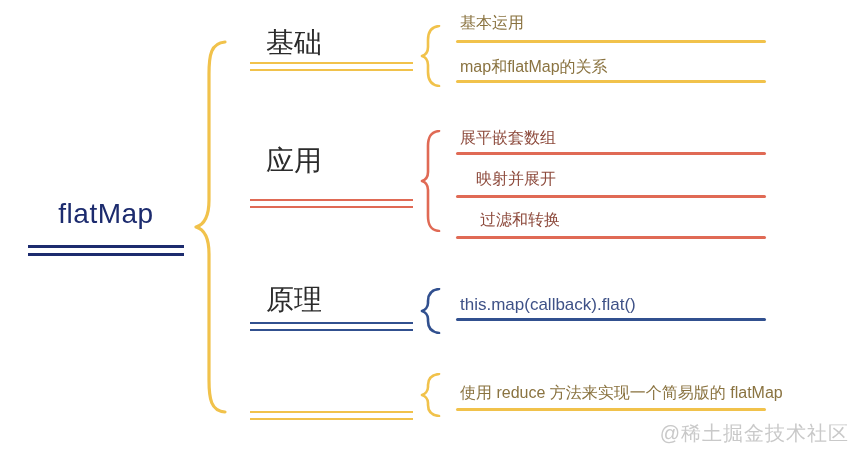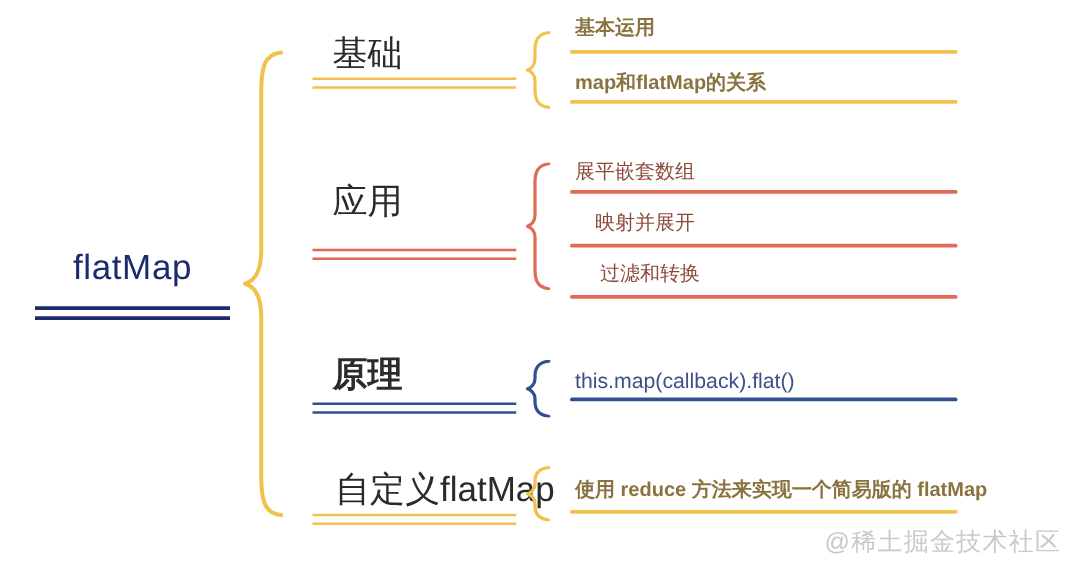--- a/index.html
+++ b/index.html
@@ -27,21 +27,21 @@
   }
   .dline{
     left:250px;width:163px;height:9px;box-sizing:border-box;
     border-top:2.5px solid;border-bottom:2.5px solid;
   }
   .c-yellow{border-color:var(--yellow,#F1C24B);}
   .c-red{border-color:var(--red,#E06A55);}
   .c-blue{border-color:var(--blue,#31508F);}
   
   .cnode{left:460px;font-size:16px;line-height:20px;white-space:nowrap;}
-  .t-yellow{color:var(--yellow-text,#8A7340);font-weight:bold;}
+  .t-yellow{color:var(--yellow-text,#8A7340);}
   .t-red{color:var(--red-text,#8D4A3C);}
   .t-blue{color:var(--blue-text,#3E5187);font-size:17px;}
   .uline{left:456px;width:310px;height:3px;border-radius:2px;}
   .u-yellow{background:var(--yellow,#F1C24B);}
   .u-red{background:var(--red,#E06A55);}
   .u-blue{background:var(--blue,#31508F);}
   
   .watermark{
     right:4px;top:420px;font-size:20px;color:var(--watermark,#C9C9C9);letter-spacing:1px;margin-left:30px;
   }
@@ -73,29 +73,28 @@
   <svg class="abs brace" style="left:420px;top:130px;" width="22" height="102" viewBox="0 0 22 102">
     <path d="M 19,1 C 10,2 8,8 8,16 L 8,42 C 8,47 5,50 2,51 C 5,52 8,55 8,60 L 8,86 C 8,94 10,100 19,101" stroke="var(--red,#E06A55)" stroke-width="2.6"></path>
   </svg>
   <div class="abs cnode t-red" style="top:128px;">展平嵌套数组</div>
   <div class="abs uline u-red" style="top:152px;"></div>
   <div class="abs cnode t-red" style="top:169px;margin-left:16px;">映射并展开</div>
   <div class="abs uline u-red" style="top:195px;"></div>
   <div class="abs cnode t-red" style="top:210px;margin-left:20px;">过滤和转换</div>
   <div class="abs uline u-red" style="top:236px;"></div>
 
-  <div class="abs blabel" style="top:287px;font-weight:bold;">原理</div>
+  <div class="abs blabel" style="top:287px;">原理</div>
   <div class="abs dline c-blue" style="top:322px;"></div>
   <svg class="abs brace" style="left:420px;top:288px;" width="22" height="46" viewBox="0 0 22 46">
     <path d="M 19,1 C 10,2 8,7 8,13 L 8,15 C 8,19 5,22 2,23 C 5,24 8,27 8,31 L 8,33 C 8,39 10,44 19,45" stroke="var(--blue,#31508F)" stroke-width="2.6"></path>
   </svg>
   <div class="abs cnode t-blue" style="top:295px;">this.map(callback).flat()</div>
   <div class="abs uline u-blue" style="top:318px;"></div>
 
-  <div class="abs blabel" style="left:268px;top:379px;">自定义flatMap</div>
   <div class="abs dline c-yellow" style="top:411px;"></div>
   <svg class="abs brace" style="left:420px;top:373px;" width="22" height="44" viewBox="0 0 22 44">
     <path d="M 19,1 C 10,2 8,7 8,12 L 8,14 C 8,18 5,21 2,22 C 5,23 8,26 8,30 L 8,32 C 8,37 10,42 19,43" stroke="var(--yellow,#F1C24B)" stroke-width="2.6"></path>
   </svg>
   <div class="abs cnode t-yellow" style="top:383px;">使用 reduce 方法来实现一个简易版的 flatMap</div>
   <div class="abs uline u-yellow" style="top:408px;"></div>
 
   <div class="abs watermark">@稀土掘金技术社区</div>
 
 </div>

